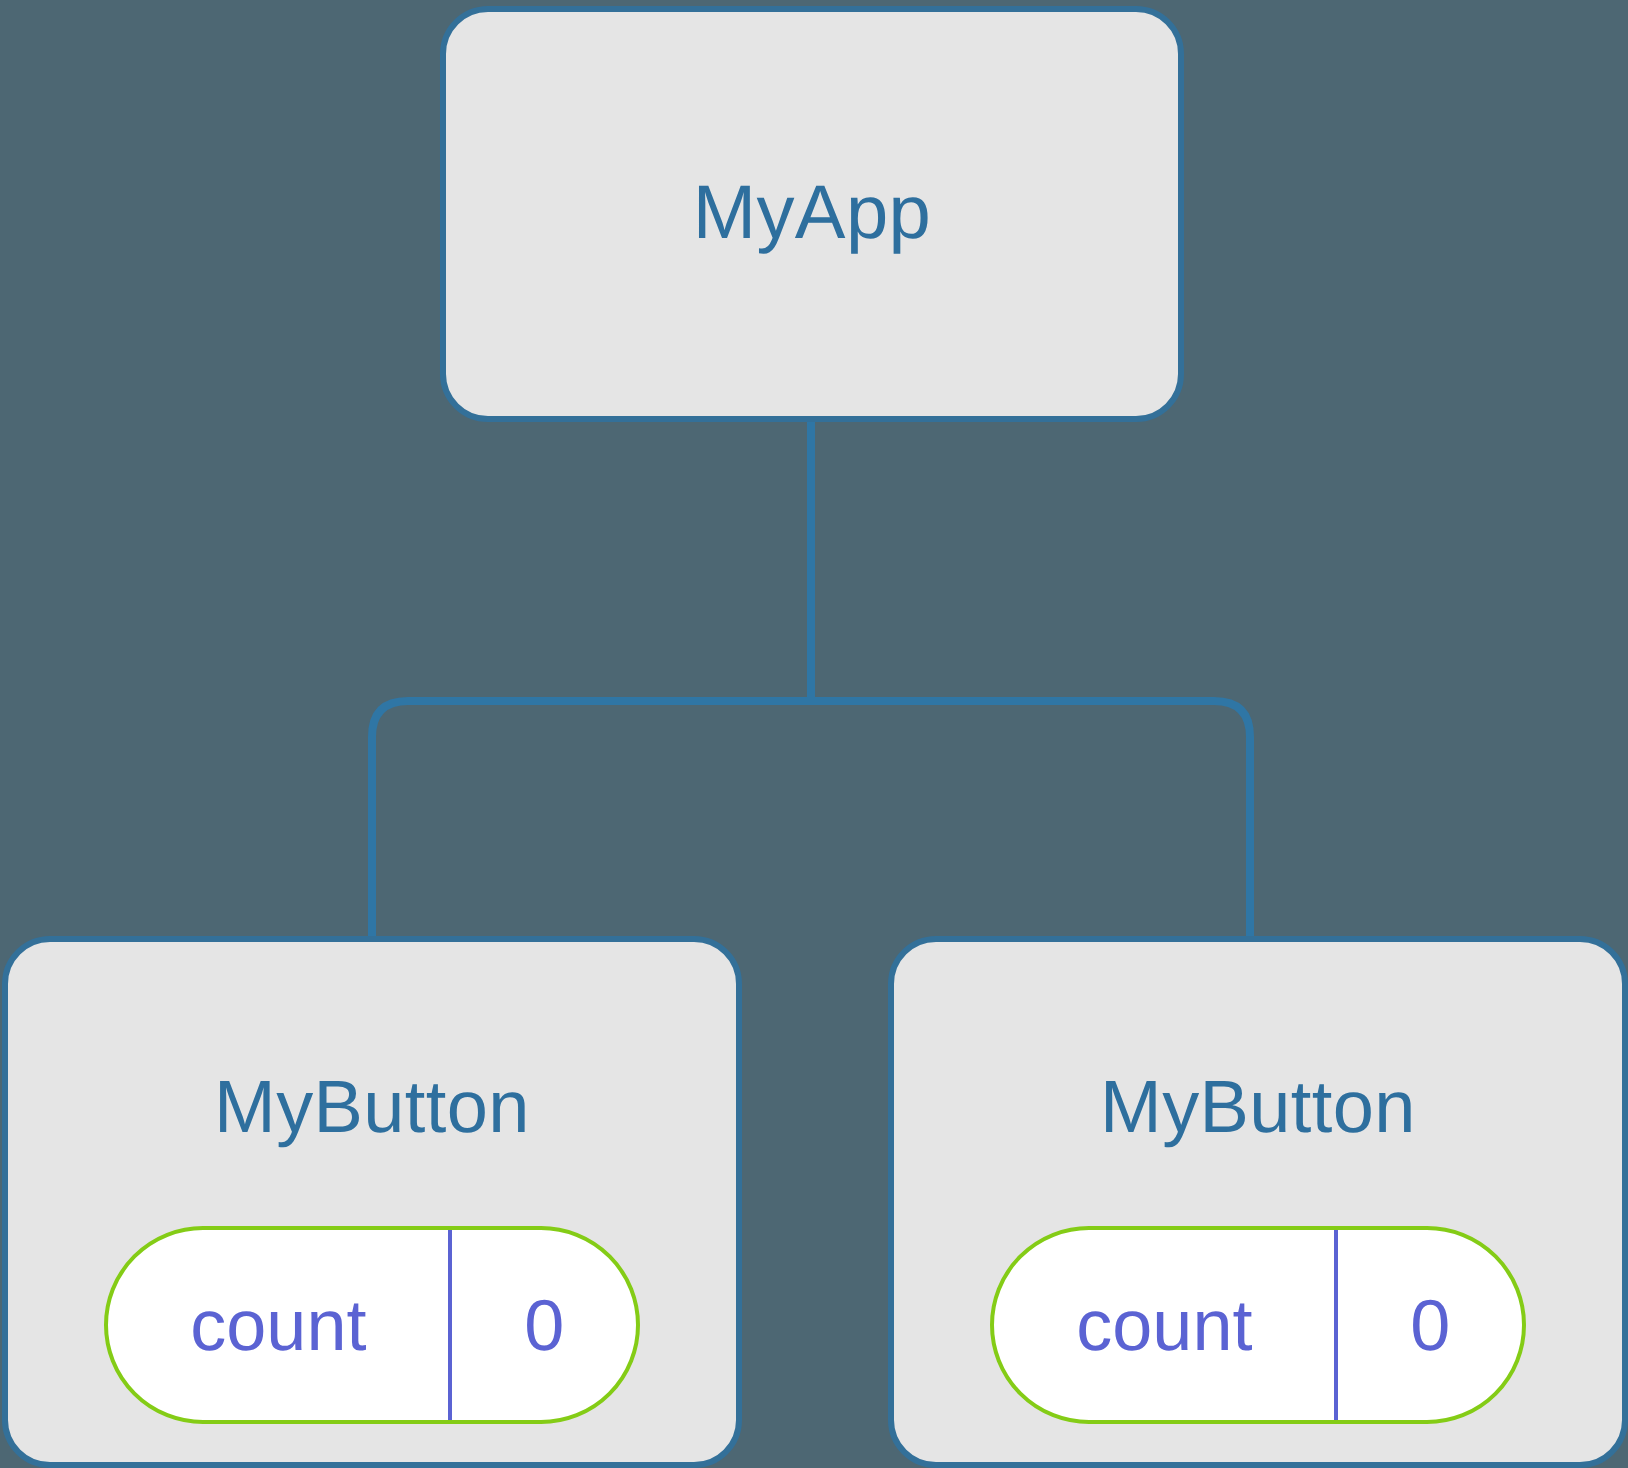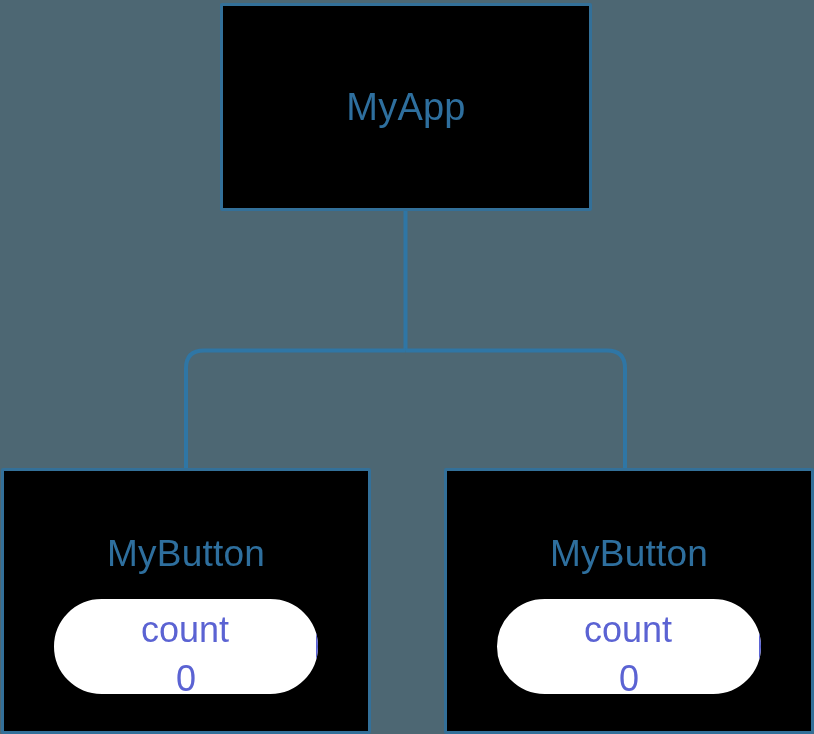--- a/index.html
+++ b/index.html
@@ -27,23 +27,23 @@
     left: 0;
     top: 0;
     width: 814px;
     height: 734px;
     pointer-events: none;
   }
 
   
   .node {
     position: absolute;
-    background: #000000;
+    background: #e5e5e5;
     border: 3px solid #337099;
-    border-radius: 2px;
+    border-radius: 24px;
     box-sizing: border-box;
     display: flex;
     flex-direction: column;
     align-items: center;
   }
   .node-root {
     left: 220px;
     top: 3px;
     width: 372px;
     height: 208px;
@@ -66,31 +66,30 @@
     letter-spacing: 0.2px;
     white-space: nowrap;
   }
   .node-child .node-title {
     font-size: 37px;
   }
 
   
   .pill {
     position: relative;
-    margin-top: 25px;
+    margin-top: 41px;
     width: 268px;
     height: 99px;
-    border: 2px solid #000000;
+    border: 2px solid #84cc16;
     border-radius: 50px;
     box-sizing: border-box;
     display: flex;
     align-items: stretch;
     background: #ffffff;
     overflow: hidden;
-    flex-direction: column;
   }
   .pill-key {
     flex: 0 0 65.3%;
     display: flex;
     align-items: center;
     justify-content: center;
     border-right: 2px solid #5b63d3;
     box-sizing: border-box;
   }
   .pill-val {

